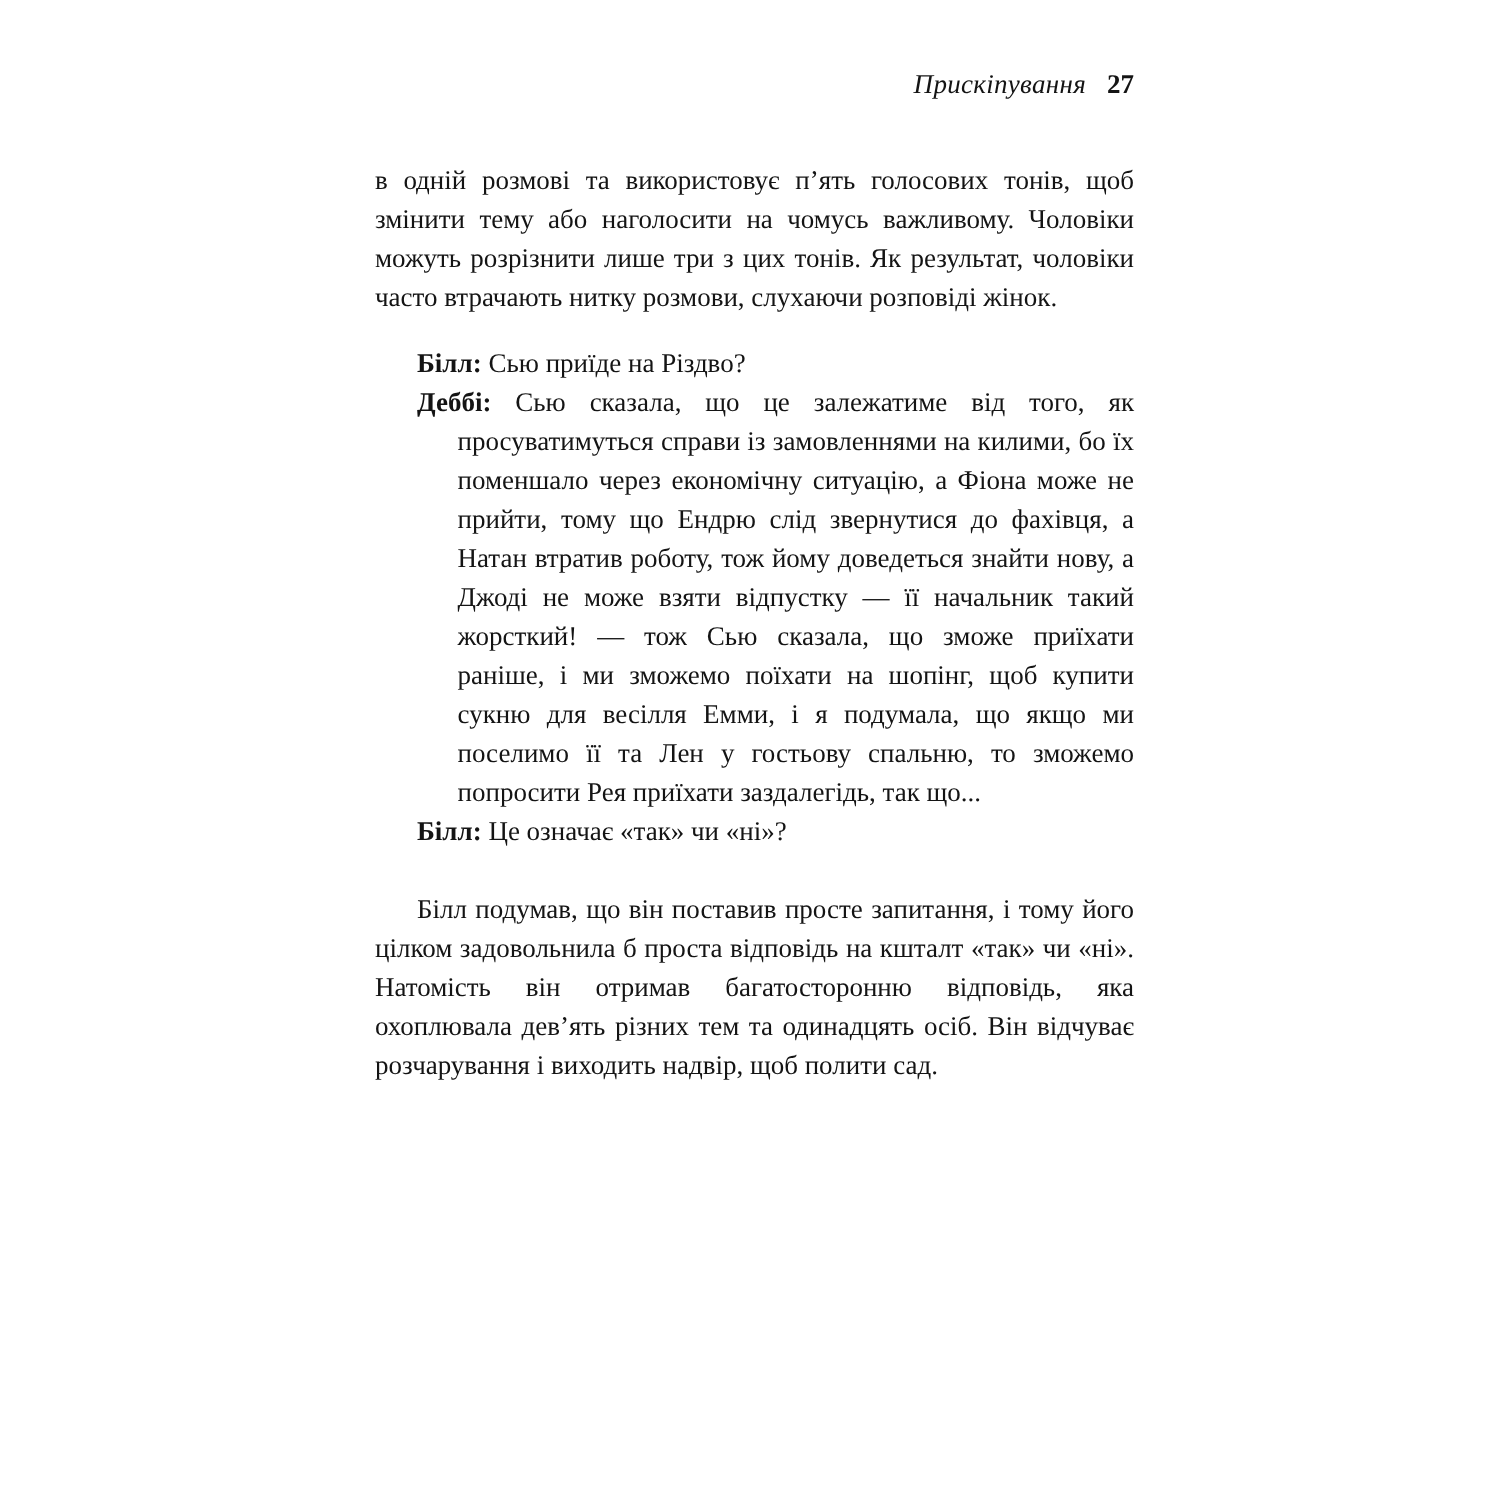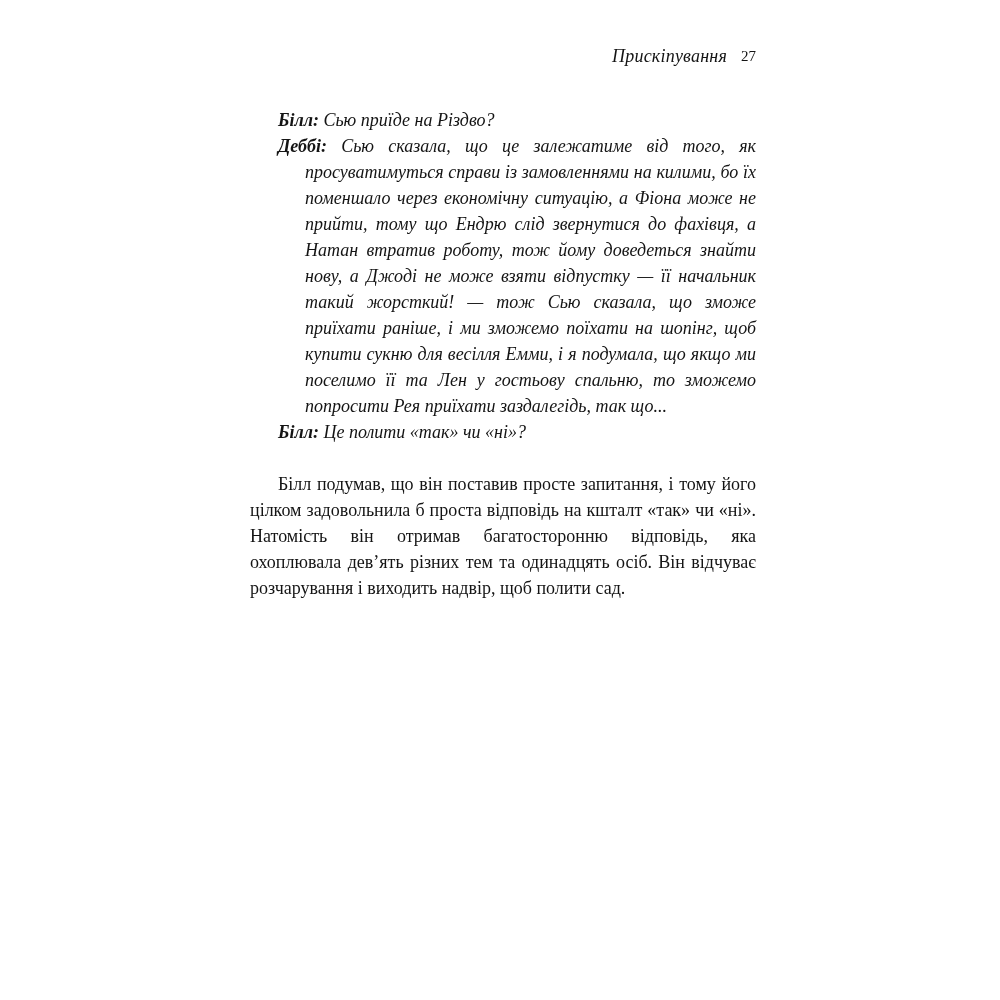--- a/index.html
+++ b/index.html
@@ -32,39 +32,38 @@
     align-items: center;
     gap: 14px;
     margin-bottom: 40px;
   }
   .running-title {
     font-style: italic;
     font-size: 18px;
     letter-spacing: 0.2px;
   }
   .running-page-number {
-    font-weight: normal;
-    font-size: 15px;
+    font-weight: bold;
+    font-size: 18px;
   }
   .body-text {
     font-size: 18px;
     line-height: 26px;
     text-align: justify;
   }
   .para {
     margin: 0;
   }
   .para.indent {
     text-indent: 28px;
   }
   .dialogue-block {
-    margin-top: 34px;
+    margin-top: 18px;
     margin-bottom: 26px;
     padding-left: 28px;
-    font-style: italic;
   }
   .dialogue-entry {
     padding-left: 27px;
     text-indent: -27px;
     text-align: justify;
   }
   .speaker {
     font-weight: bold;
   }
 </style>
@@ -74,37 +73,38 @@
 <div class="page">
   <div class="text-column">
 
     <div class="running-header">
       <span class="running-title">Прискіпування</span>
       <span class="running-page-number">27</span>
     </div>
 
     <div class="body-text">
 
+      <p class="para">в одній розмові та використовує п’ять голосових тонів, щоб змінити тему або наголосити на чомусь важливому. Чоловіки можуть розрізнити лише три з цих тонів. Як результат, чоловіки часто втрачають нитку розмови, слухаючи розповіді жінок.</p>
 
 
       <div class="dialogue-block">
 
         <div class="dialogue-entry">
           <b class="speaker">Білл:</b>
           <span>Сью приїде на Різдво?</span>
         </div>
 
         <div class="dialogue-entry">
           <b class="speaker">Деббі:</b>
           <span>Сью сказала, що це залежатиме від того, як просуватимуться справи із замовленнями на килими, бо їх поменшало через економічну ситуацію, а Фіона може не прийти, тому що Ендрю слід звернутися до фахівця, а Натан втратив роботу, тож йому доведеться знайти нову, а Джоді не може взяти відпустку — її начальник такий жорсткий! — тож Сью сказала, що зможе приїхати раніше, і ми зможемо поїхати на шопінг, щоб купити сукню для весілля Емми, і я подумала, що якщо ми поселимо її та Лен у гостьову спальню, то зможемо попросити Рея приїхати заздалегідь, так що...</span>
         </div>
 
         <div class="dialogue-entry">
           <b class="speaker">Білл:</b>
-          <span>Це полити «так» чи «ні»?</span>
+          <span>Це означає «так» чи «ні»?</span>
         </div>
 
 
       </div>
 
       <p class="para indent">Білл подумав, що він поставив просте запитання, і тому його цілком задовольнила б проста відповідь на кшталт «так» чи «ні». Натомість він отримав багатосторонню відповідь, яка охоплювала дев’ять різних тем та одинадцять осіб. Він відчуває розчарування і виходить надвір, щоб полити сад.</p>
 
     </div>
   </div>
 </div>

